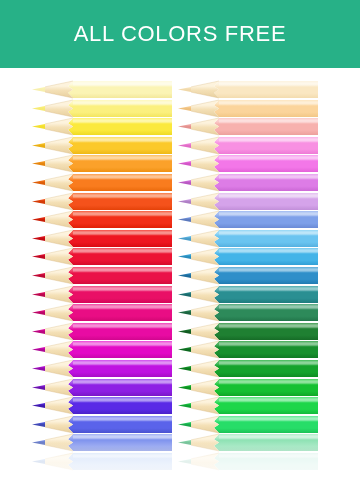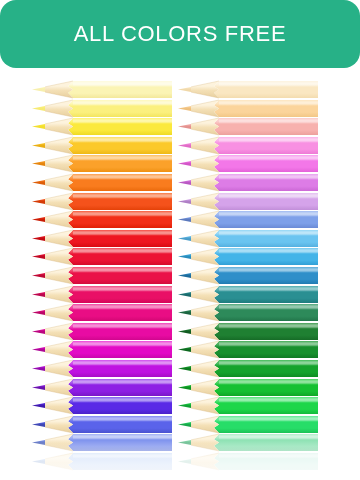--- a/index.html
+++ b/index.html
@@ -29,21 +29,20 @@
     position: absolute;
     left: 0;
     top: 0;
     width: 360px;
     height: 68px;
     background: #27b187;
     display: flex;
     align-items: center;
     justify-content: center;
     box-sizing: border-box;
-    border-radius: 16px;
   }
   #header-title {
     color: #ffffff;
     font-family: "Liberation Sans", sans-serif;
     font-size: 22px;
     font-weight: 400;
     letter-spacing: 0.7px;
     line-height: 1;
     white-space: nowrap;
     margin: 0;

